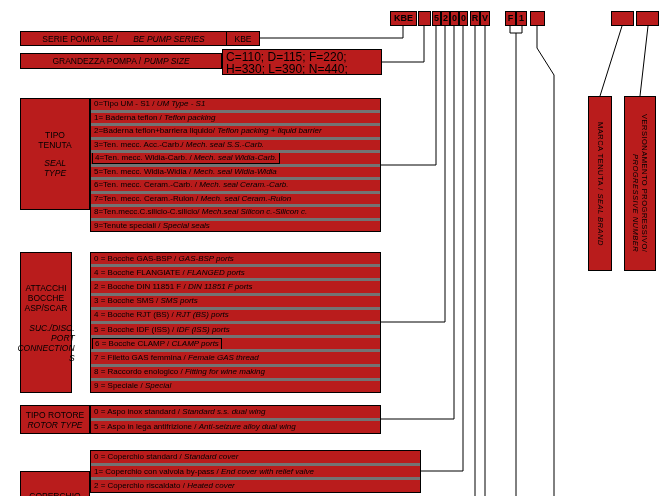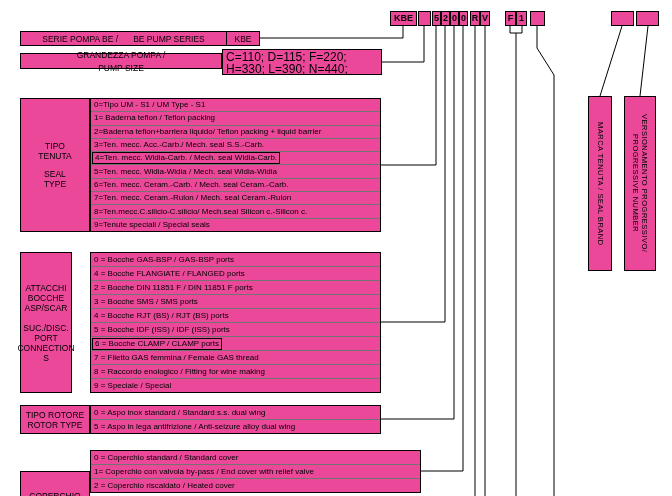--- a/index.html
+++ b/index.html
@@ -1,26 +1,26 @@
 <!DOCTYPE html>
 <html><head>
 <meta charset="utf-8">
 <style>
   html,body{margin:0;padding:0;}
   body{
     width:672px;height:496px;position:relative;background:#fff;color:#000;
     font-family:"Liberation Sans",sans-serif;overflow:hidden;
   }
   .abs{position:absolute;box-sizing:border-box;}
-  .bx{border:1px solid #000;background:#ec4899;}
+  .bx{border:1px solid #000;background:#b91c1c;}
   .code{font-size:9px;font-weight:bold;text-align:center;line-height:13px;height:15px;}
   .lblbox{font-size:8.5px;text-align:center;display:flex;flex-direction:column;justify-content:center;align-items:center;line-height:10px;}
-  .en{}
+  .en{font-style:italic;text-align:right;}
   .list{display:flex;flex-direction:column;}
-  .row{flex:1;border-bottom:1px solid #737373;display:flex;align-items:center;font-size:8px;white-space:nowrap;overflow:hidden;padding-left:1px;}
+  .row{flex:1;border-bottom:3px solid #737373;display:flex;align-items:center;font-size:8px;white-space:nowrap;overflow:hidden;padding-left:1px;}
   .row:last-child{border-bottom:none;}
   .optbox{display:inline-block;padding:0 2px;line-height:10px;}
   .optbox.hl{border:1px solid #000;}
   .vbox{display:flex;justify-content:center;align-items:center;}
   .vtext{writing-mode:vertical-rl;font-size:7.5px;text-align:center;line-height:9px;letter-spacing:0.5px;}
   svg.wires{position:absolute;left:0;top:0;pointer-events:none;}
   .valtext{font-size:12px;line-height:12px;padding:1px 0 0 3px;}
 </style>
 </head>
 <body>
@@ -58,30 +58,30 @@
 <div class="abs bx code" style="left:636px;top:11px;width:23px;"></div>
 
 <div class="abs bx lblbox" style="left:20px;top:31px;width:207px;height:15px;flex-direction:row;gap:15px;">
   <span>SERIE POMPA BE /</span>
   <span class="en">BE PUMP SERIES</span>
 </div>
 <div class="abs bx lblbox" style="left:226px;top:31px;width:34px;height:15px;">
   <span>KBE</span>
 </div>
 
-<div class="abs bx lblbox" style="left:20px;top:53px;width:202px;height:16px;flex-direction:column;gap:3px;">
+<div class="abs bx lblbox" style="left:20px;top:53px;width:202px;height:16px;flex-direction:row;gap:3px;">
   <span>GRANDEZZA POMPA /</span>
   <span class="en">PUMP SIZE</span>
 </div>
 <div class="abs bx" style="left:222px;top:49px;width:160px;height:26px;">
   <div class="valtext">C=110; D=115; F=220;</div>
   <div class="valtext" style="padding-top:0;">H=330; L=390; N=440;</div>
 </div>
 
-<div class="abs bx lblbox" style="left:20px;top:98px;width:70px;height:134px;gap:8px;">
+<div class="abs bx lblbox" style="left:20px;top:98px;width:70px;height:112px;gap:8px;">
   <div>
     <div>TIPO</div>
     <div>TENUTA</div>
   </div>
   <div class="en">
     <div>SEAL</div>
     <div>TYPE</div>
   </div>
 </div>
 <div class="abs bx list" style="left:90px;top:98px;width:291px;height:134px;">

